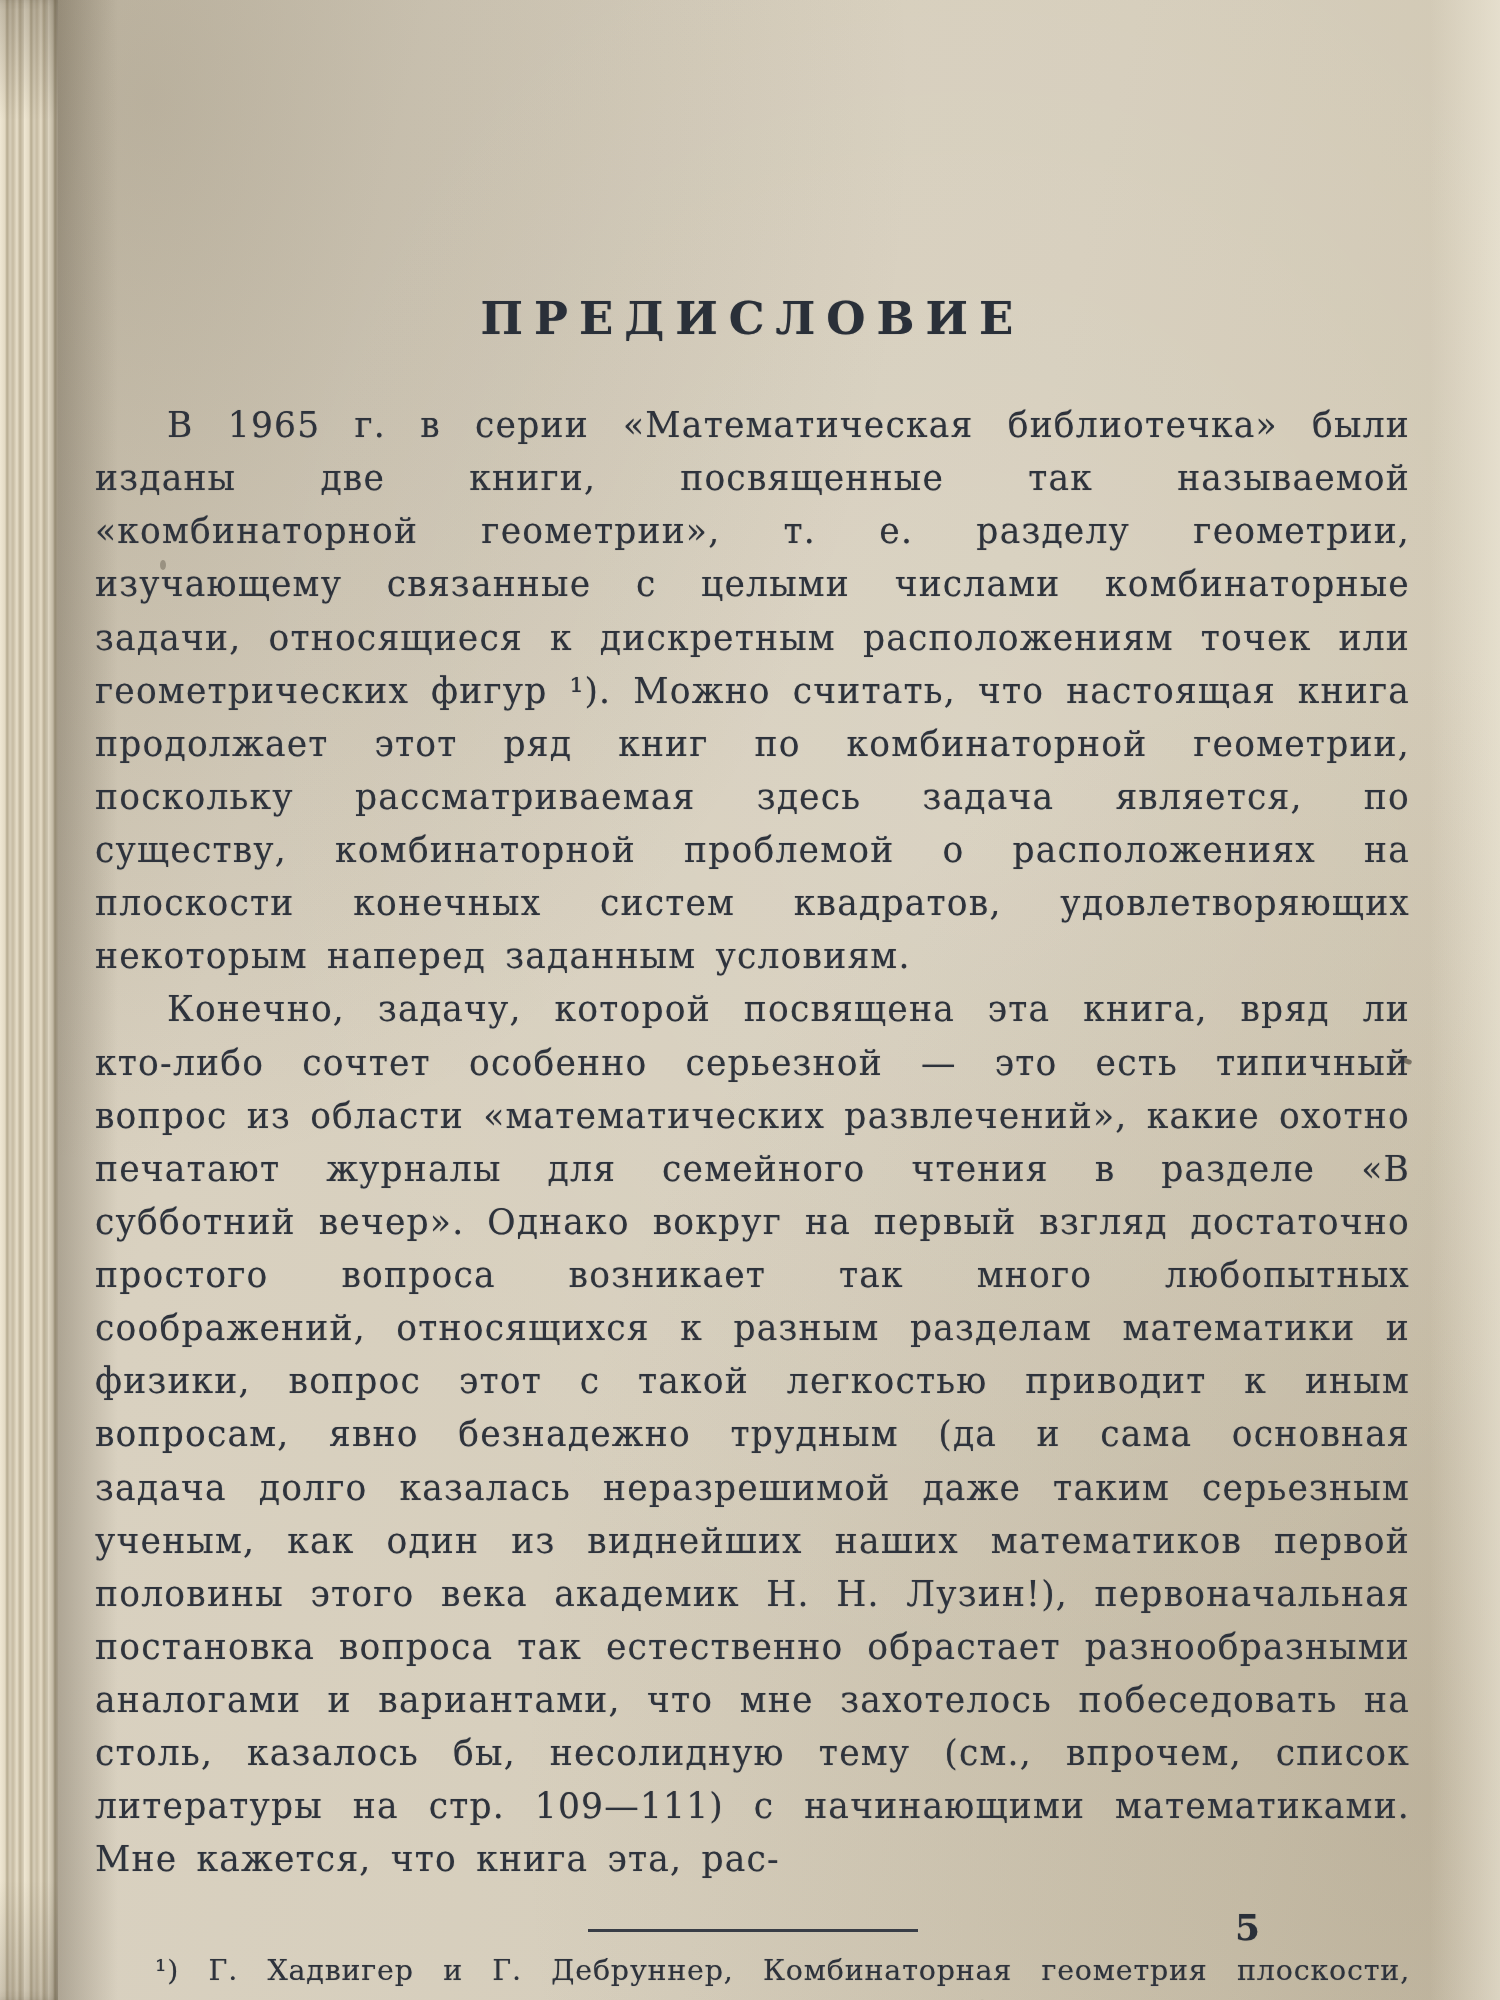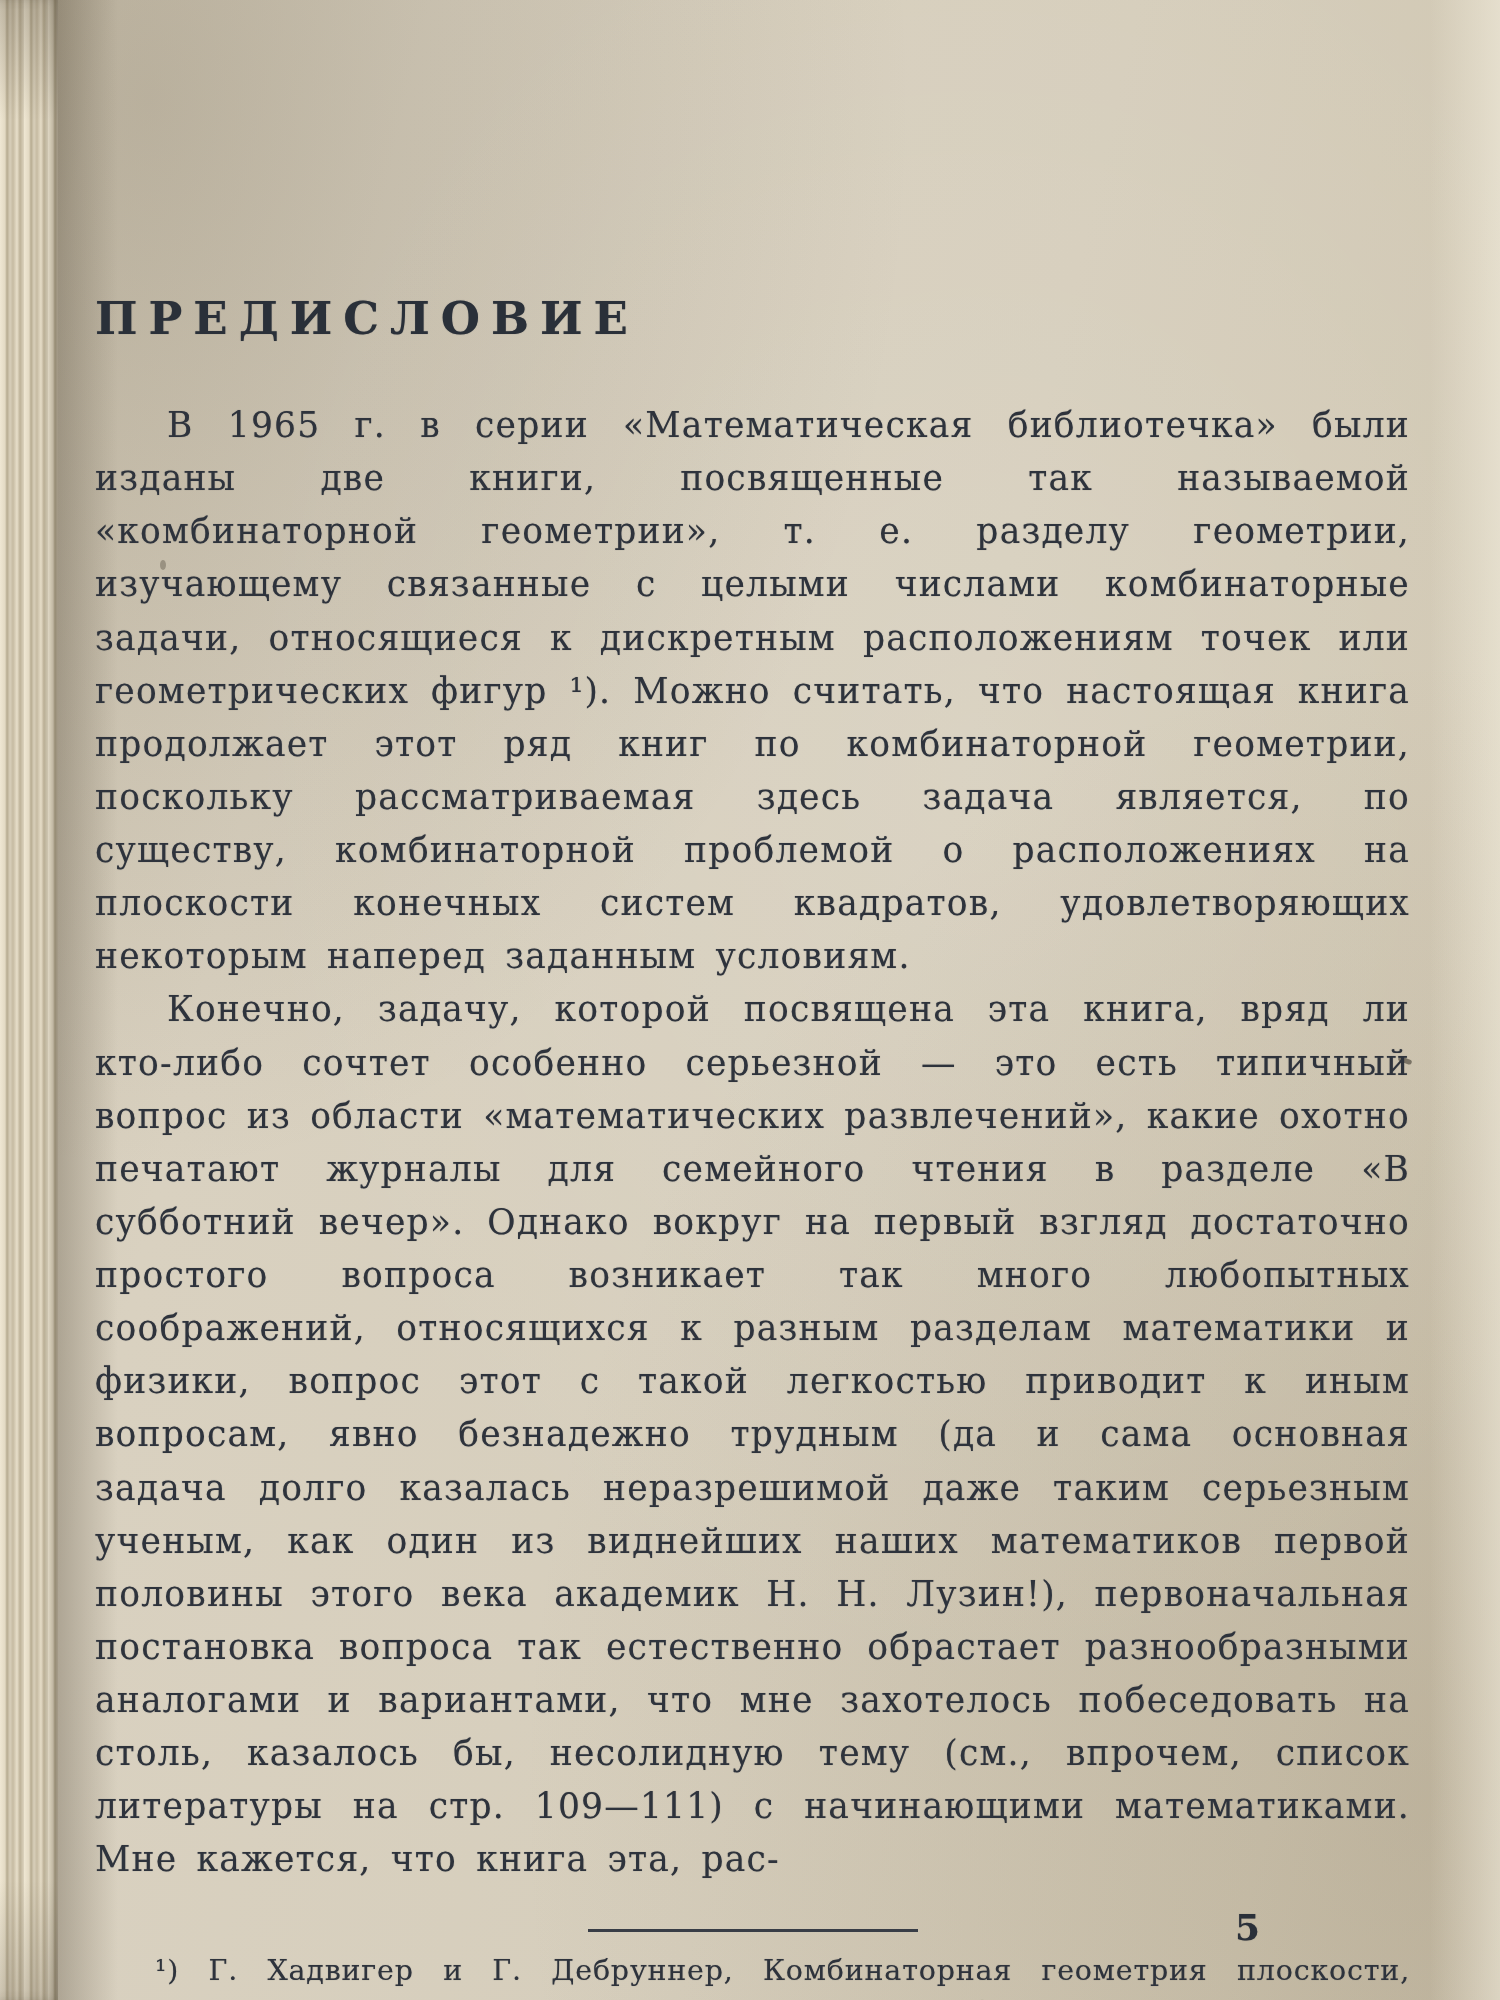--- a/index.html
+++ b/index.html
@@ -59,21 +59,21 @@
       top: 0;
       width: 1315px;
       height: 100%;
       color: #2e333c;
       text-shadow: 0 0 1px rgba(46,51,60,0.45);
     }
 
     .page-title {
       margin: 0;
       padding-top: 292px;
-      text-align: left;
+      text-align: center;
       font-size: 45px;
       font-weight: bold;
       letter-spacing: 11px;
       color: #2a3039;
     }
 
     .body-text {
       margin: 54px 0 0 0;
       font-size: 34.5px;
       line-height: 1.54;

